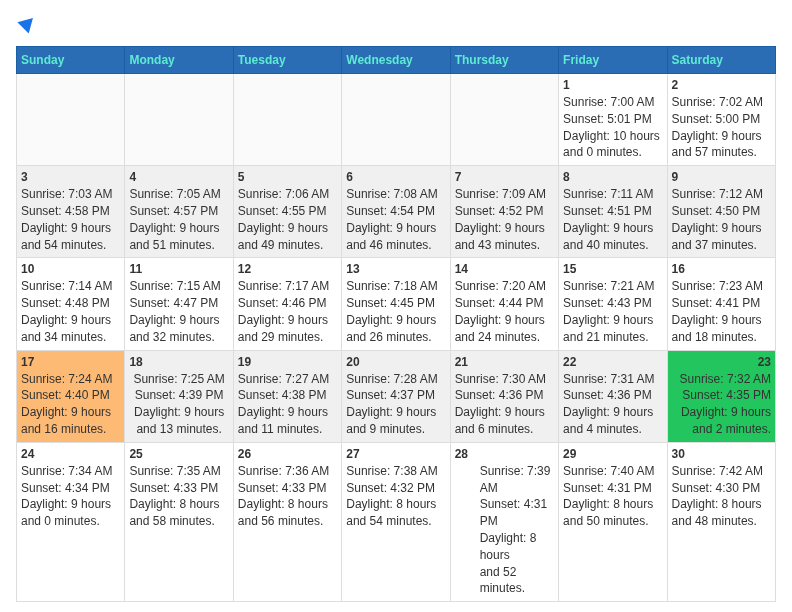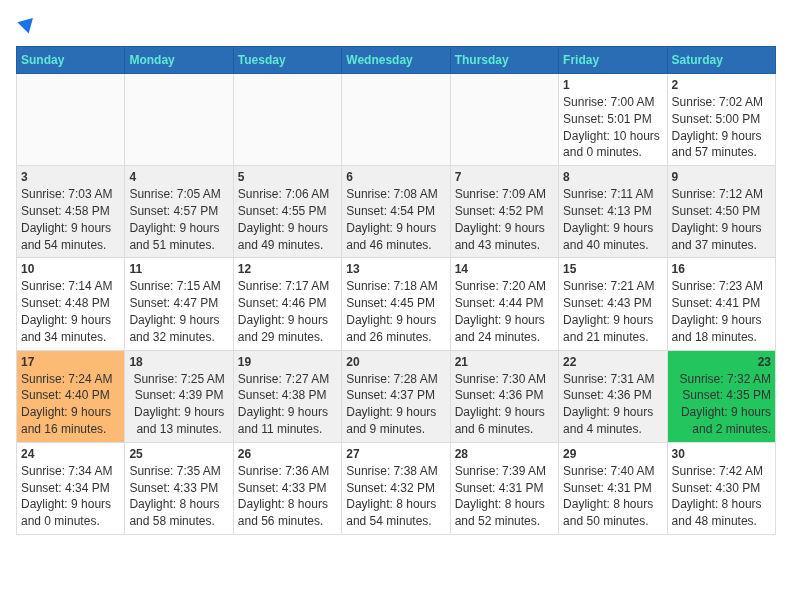--- a/index.html
+++ b/index.html
@@ -181,21 +181,21 @@
         <td style="background: rgb(240, 240, 240);">
           <span class="day-number">7</span>
           <div class="day-info" style="white-space: pre-line;">Sunrise: 7:09 AM
 Sunset: 4:52 PM
 Daylight: 9 hours
 and 43 minutes.</div>
         </td>
         <td style="background: rgb(240, 240, 240);">
           <span class="day-number">8</span>
           <div class="day-info" style="white-space: pre-line;">Sunrise: 7:11 AM
-Sunset: 4:13 PM
+Sunset: 4:51 PM
 Daylight: 9 hours
 and 40 minutes.</div>
         </td>
         <td style="background: rgb(240, 240, 240);">
           <span class="day-number">9</span>
           <div class="day-info" style="white-space: pre-line;">Sunrise: 7:12 AM
 Sunset: 4:50 PM
 Daylight: 9 hours
 and 37 minutes.</div>
         </td>
@@ -326,21 +326,21 @@
         </td>
         <td style="background: rgb(255, 255, 255);">
           <span class="day-number">27</span>
           <div class="day-info" style="white-space: pre-line;">Sunrise: 7:38 AM
 Sunset: 4:32 PM
 Daylight: 8 hours
 and 54 minutes.</div>
         </td>
         <td style="background: rgb(255, 255, 255);">
           <span class="day-number">28</span>
-          <div class="day-info" style="white-space: pre-line;">Sunrise: 7:39 AM
+          <div class="day-info" style="white-space: pre-line; margin-left: 25px;">Sunrise: 7:39 AM
 Sunset: 4:31 PM
 Daylight: 8 hours
 and 52 minutes.</div>
         </td>
         <td style="background: rgb(255, 255, 255);">
           <span class="day-number">29</span>
           <div class="day-info" style="white-space: pre-line;">Sunrise: 7:40 AM
 Sunset: 4:31 PM
 Daylight: 8 hours
 and 50 minutes.</div>

